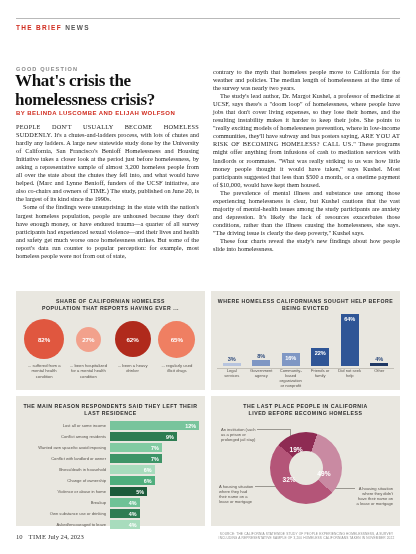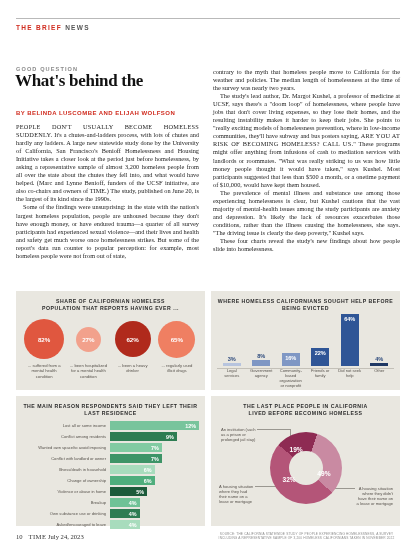--- a/index.html
+++ b/index.html
@@ -315,21 +315,22 @@
   <div class="rule-top"></div>
 
   <div class="running-head">
     <span class="brief">THE BRIEF</span>
     <span class="news">NEWS</span>
   </div>
 
   <div class="kicker">GOOD QUESTION</div>
 
   <div class="headline">
-    <div>What's behind the</div>
+    <div>What's crisis the</div>
+    <div>homelessness crisis?</div>
   </div>
 
   <div class="byline">BY BELINDA LUSCOMBE AND ELIJAH WOLFSON</div>
 
   <div class="col left">
     <p><span class="smallcaps">PEOPLE DON'T USUALLY BECOME HOMELESS SUDDENLY.</span><span> It's a chutes-and-ladders process, with lots of chutes and hardly any ladders. A large new statewide study done by the University of California, San Francisco's Benioff Homelessness and Housing Initiative takes a closer look at the period just before homelessness, by asking a representative sample of almost 3,200 homeless people from all over the state about the chutes they fell into, and what would have helped. (Marc and Lynne Benioff, funders of the UCSF initiative, are also co-chairs and owners of TIME.) The study, published on June 20, is the largest of its kind since the 1990s.</span></p>
     <p>Some of the findings were unsurprising: in the state with the nation's largest homeless population, people are unhoused because they don't have enough money, or have endured trauma—a quarter of all survey participants had experienced sexual violence—and their lives and health and safety get much worse once homelessness strikes. But some of the report's data run counter to popular perception: for example, most homeless people were not from out of state,</p>
   </div>
 
   <div class="col right">

